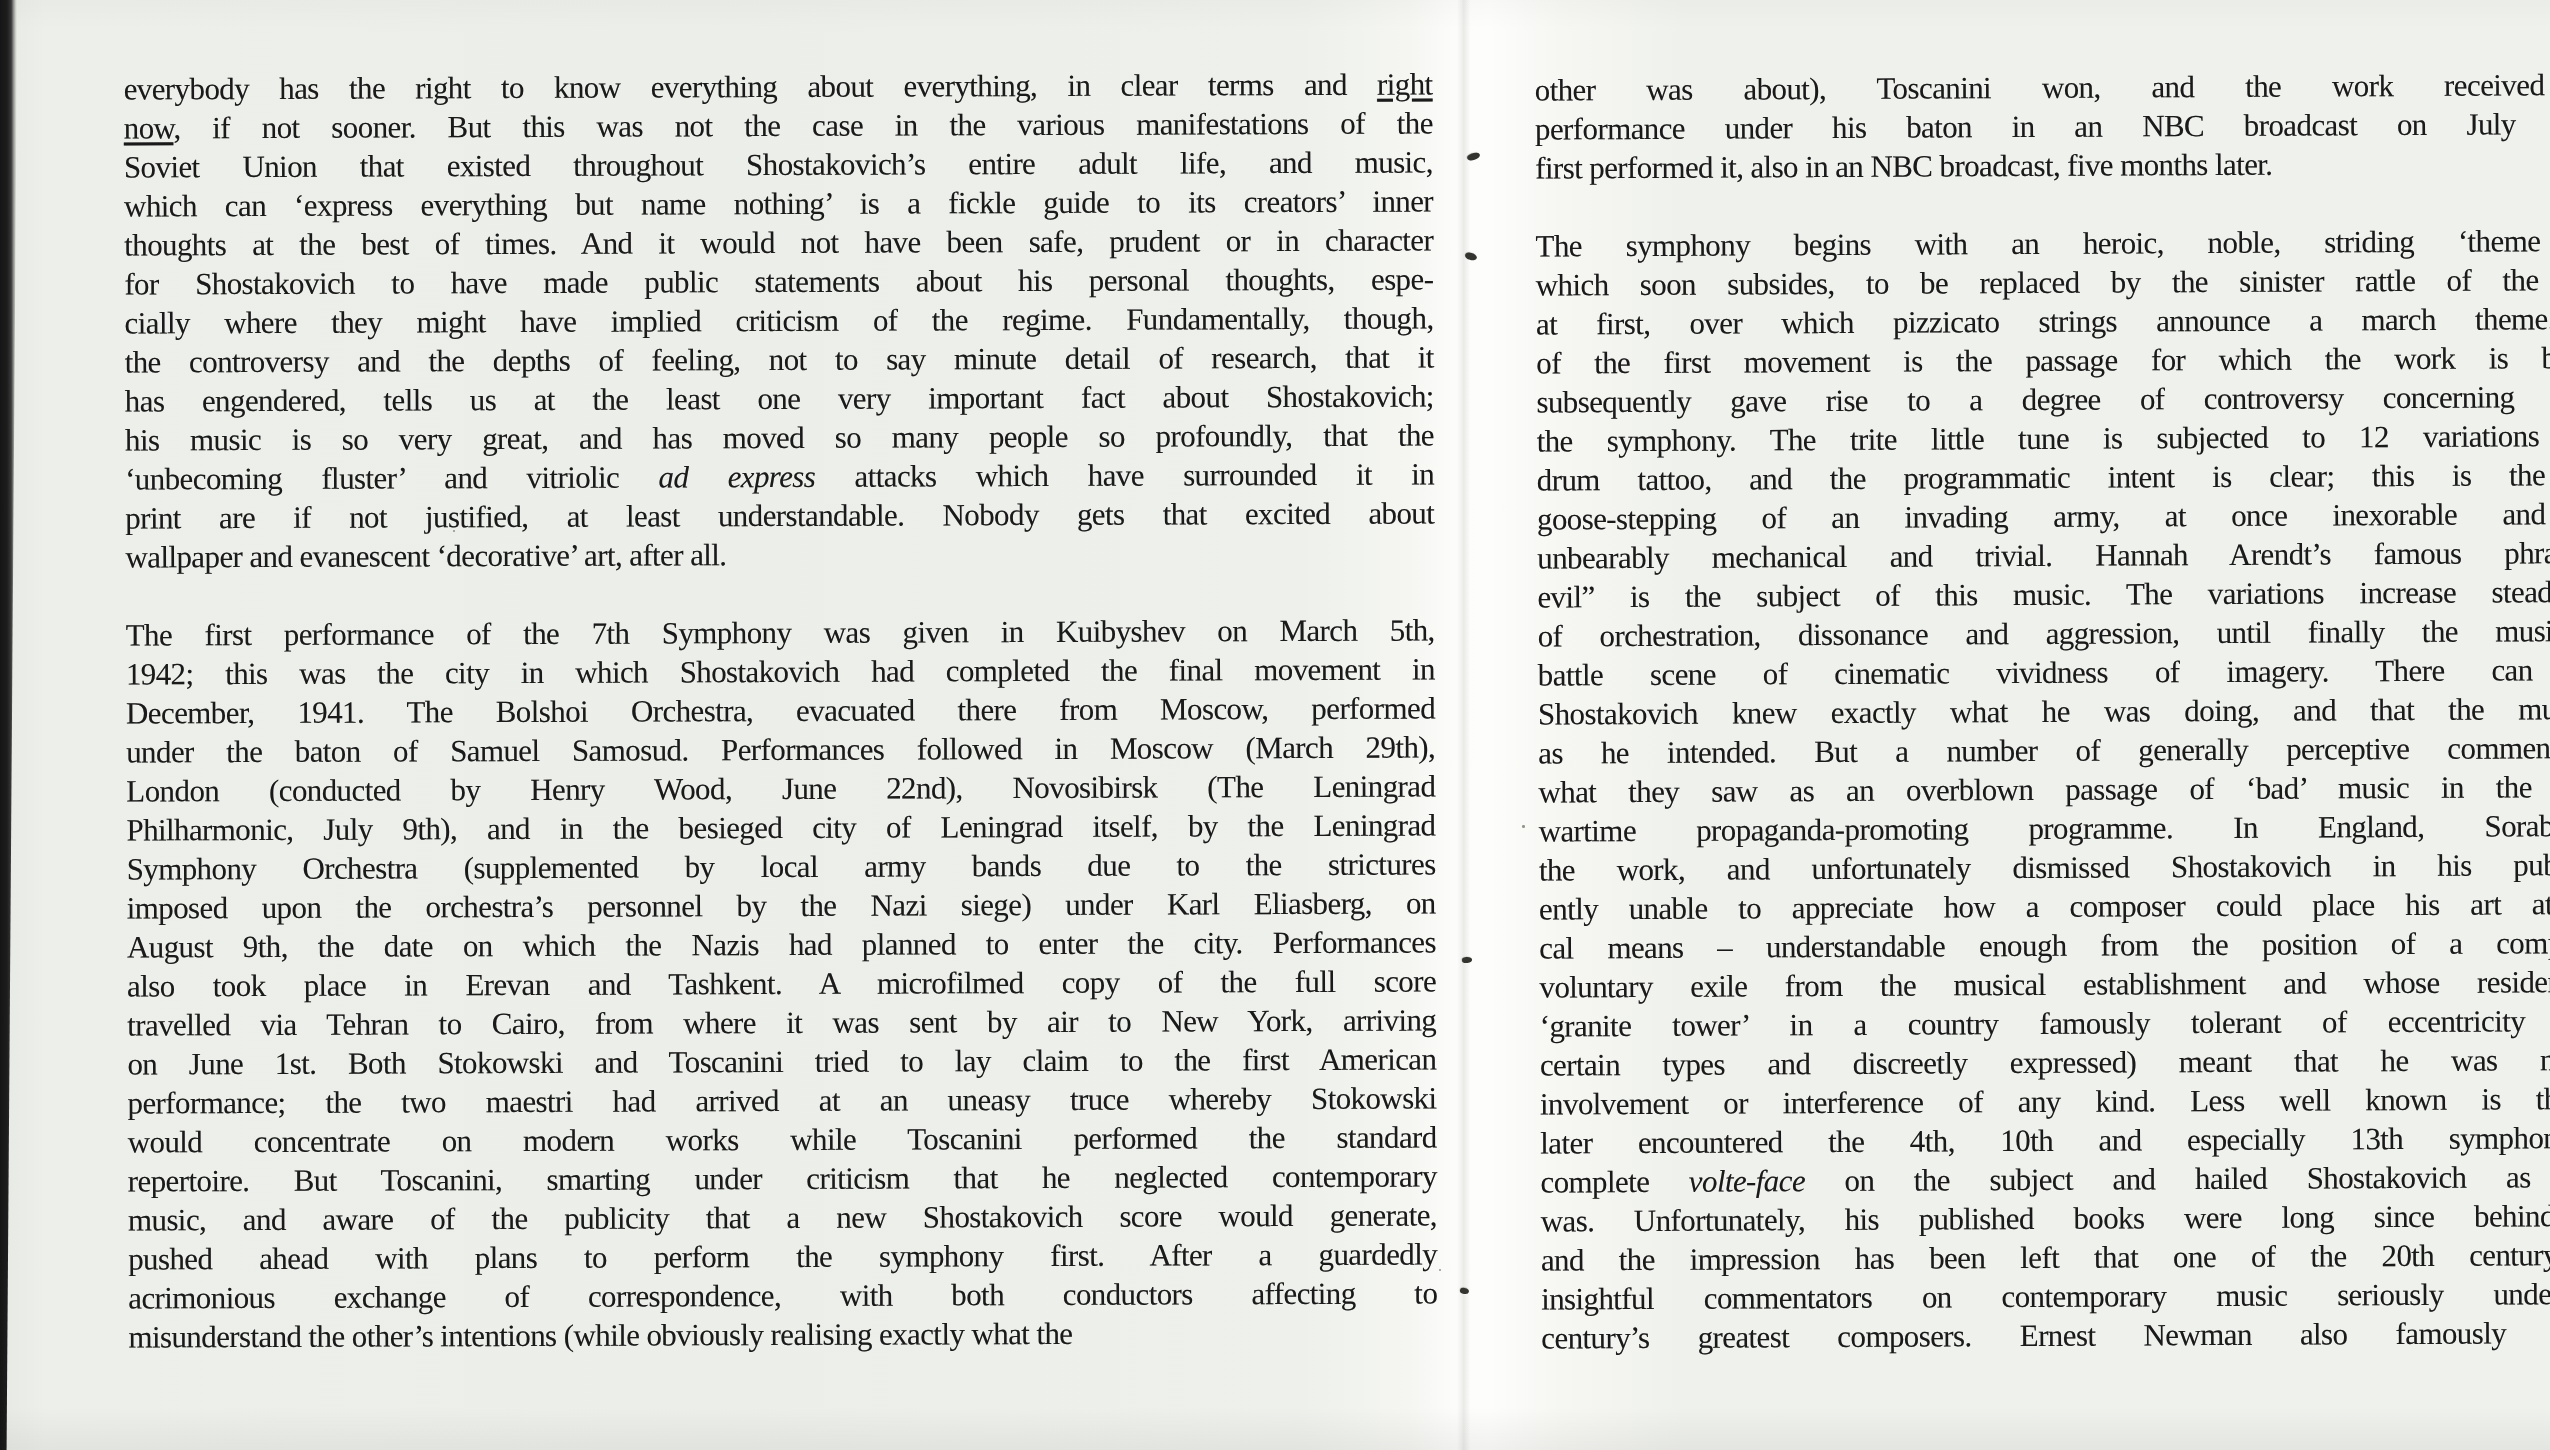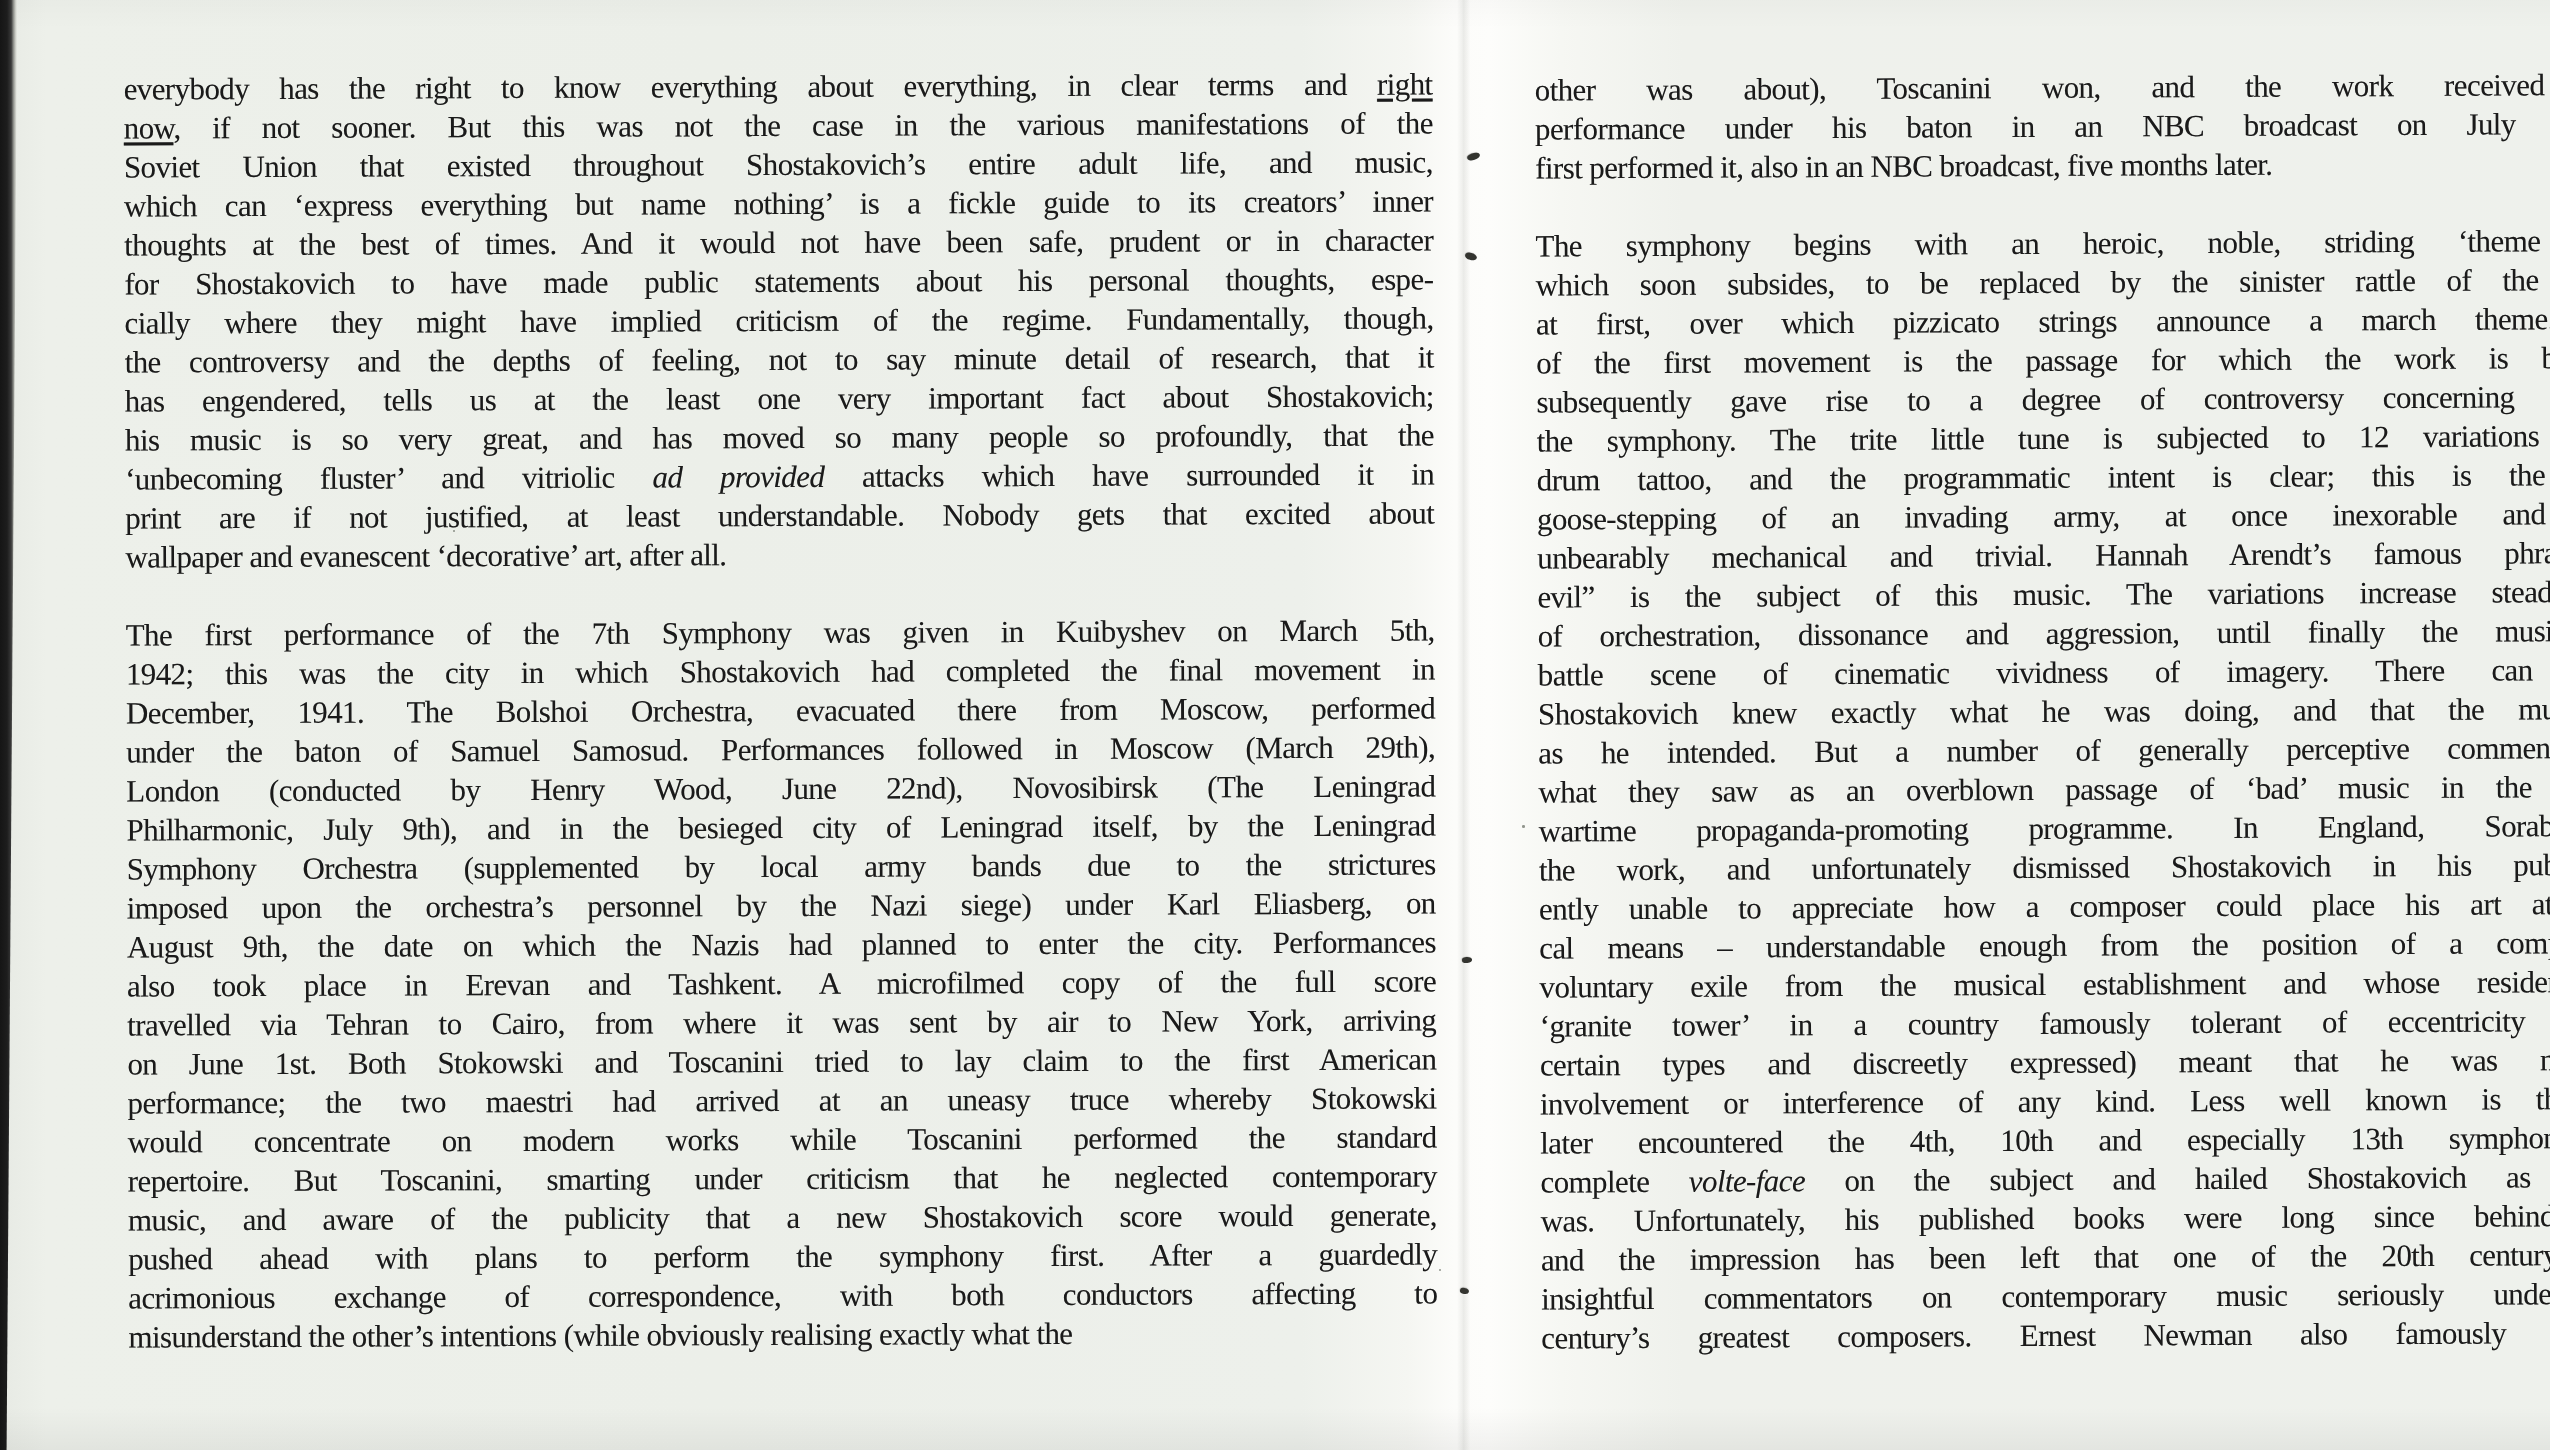--- a/index.html
+++ b/index.html
@@ -63,21 +63,21 @@
       <div class="line">everybody has the right to know everything about everything, in clear terms and <u>right</u></div>
       <div class="line"><u>now</u>, if not sooner. But this was not the case in the various manifestations of the</div>
       <div class="line">Soviet Union that existed throughout Shostakovich’s entire adult life, and music,</div>
       <div class="line">which can ‘express everything but name nothing’ is a fickle guide to its creators’ inner</div>
       <div class="line">thoughts at the best of times. And it would not have been safe, prudent or in character</div>
       <div class="line">for Shostakovich to have made public statements about his personal thoughts, espe-</div>
       <div class="line">cially where they might have implied criticism of the regime. Fundamentally, though,</div>
       <div class="line">the controversy and the depths of feeling, not to say minute detail of research, that it</div>
       <div class="line">has engendered, tells us at the least one very important fact about Shostakovich;</div>
       <div class="line">his music is so very great, and has moved so many people so profoundly, that the</div>
-      <div class="line">‘unbecoming fluster’ and vitriolic <i>ad provided</i> attacks which have surrounded it in</div>
+      <div class="line">‘unbecoming fluster’ and vitriolic <i>ad express</i> attacks which have surrounded it in</div>
       <div class="line">print are if not justified, at least understandable. Nobody gets that excited about</div>
       <div class="line ragged">wallpaper and evanescent ‘decorative’ art, after all.</div>
       <div class="para-gap"></div>
       <div class="line">The first performance of the 7th Symphony was given in Kuibyshev on March 5th,</div>
       <div class="line">1942; this was the city in which Shostakovich had completed the final movement in</div>
       <div class="line">December, 1941. The Bolshoi Orchestra, evacuated there from Moscow, performed</div>
       <div class="line">under the baton of Samuel Samosud. Performances followed in Moscow (March 29th),</div>
       <div class="line">London (conducted by Henry Wood, June 22nd), Novosibirsk (The Leningrad</div>
       <div class="line">Philharmonic, July 9th), and in the besieged city of Leningrad itself, by the Leningrad</div>
       <div class="line">Symphony Orchestra (supplemented by local army bands due to the strictures</div>

